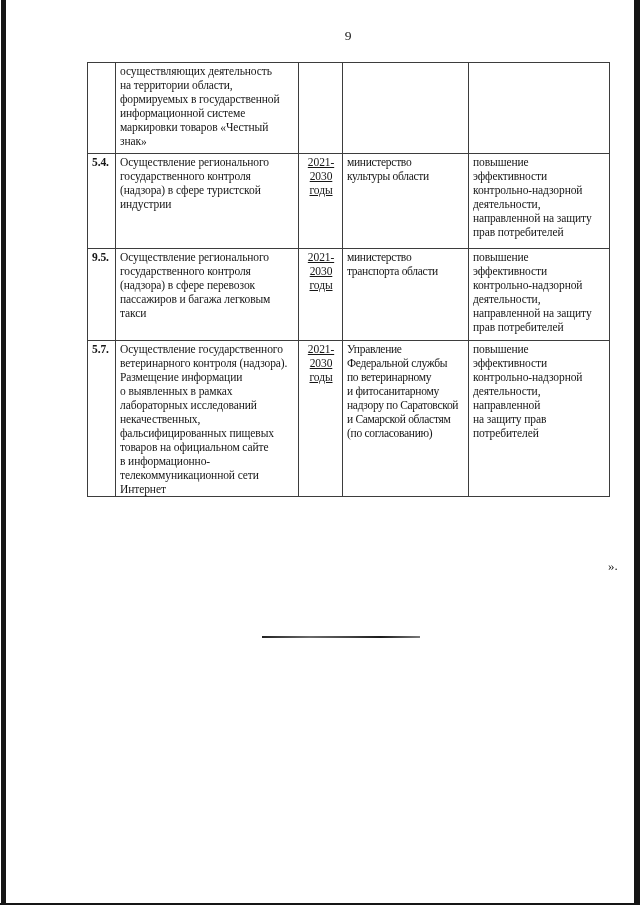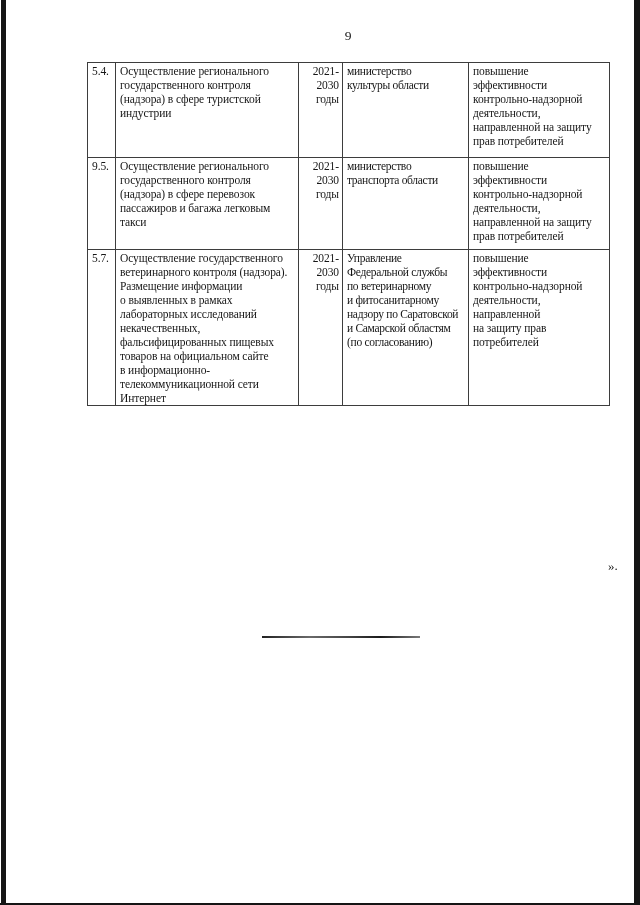--- a/index.html
+++ b/index.html
@@ -36,22 +36,22 @@
     letter-spacing: -0.1px;
     color: #161616;
   }
   table.measures td {
     border: 1px solid #3d3d3d;
     vertical-align: top;
     padding: 1px 3px 0 4px;
     white-space: pre-line;
     overflow: hidden;
   }
-  td.c-num   { padding-left: 3px; padding-right: 1px; }
-  td.c-years { text-align: right; padding-left: 1px; padding-right: 1px; }
+  td.c-num   { padding-left: 3px; padding-right: 1px; font-weight: bold; }
+  td.c-years { text-align: center; padding-left: 1px; padding-right: 1px; text-decoration: underline; }
   td.c-exec  { letter-spacing: -0.3px; padding-right: 1px; }
 
   .closing-mark {
     position: absolute;
     left: 608px; top: 558px;
     font-size: 13px;
     color: #161616;
   }
 
   .separator-line {
@@ -72,20 +72,32 @@
 
 <table class="measures">
   <colgroup>
     <col style="width:28px">
     <col style="width:183px">
     <col style="width:44px">
     <col style="width:126px">
     <col style="width:141px">
   </colgroup>
   <tbody>
+    <tr style="height:91px">
+      <td class="c-num"></td>
+      <td class="c-meas">осуществляющих деятельность
+на территории области,
+формируемых в государственной
+информационной системе
+маркировки товаров «Честный
+знак»</td>
+      <td class="c-years"></td>
+      <td class="c-exec"></td>
+      <td class="c-res"></td>
+    </tr>
     <tr style="height:95px">
       <td class="c-num">5.4.</td>
       <td class="c-meas">Осуществление регионального
 государственного контроля
 (надзора) в сфере туристской
 индустрии</td>
       <td class="c-years">2021-
 2030
 годы</td>
       <td class="c-exec">министерство

